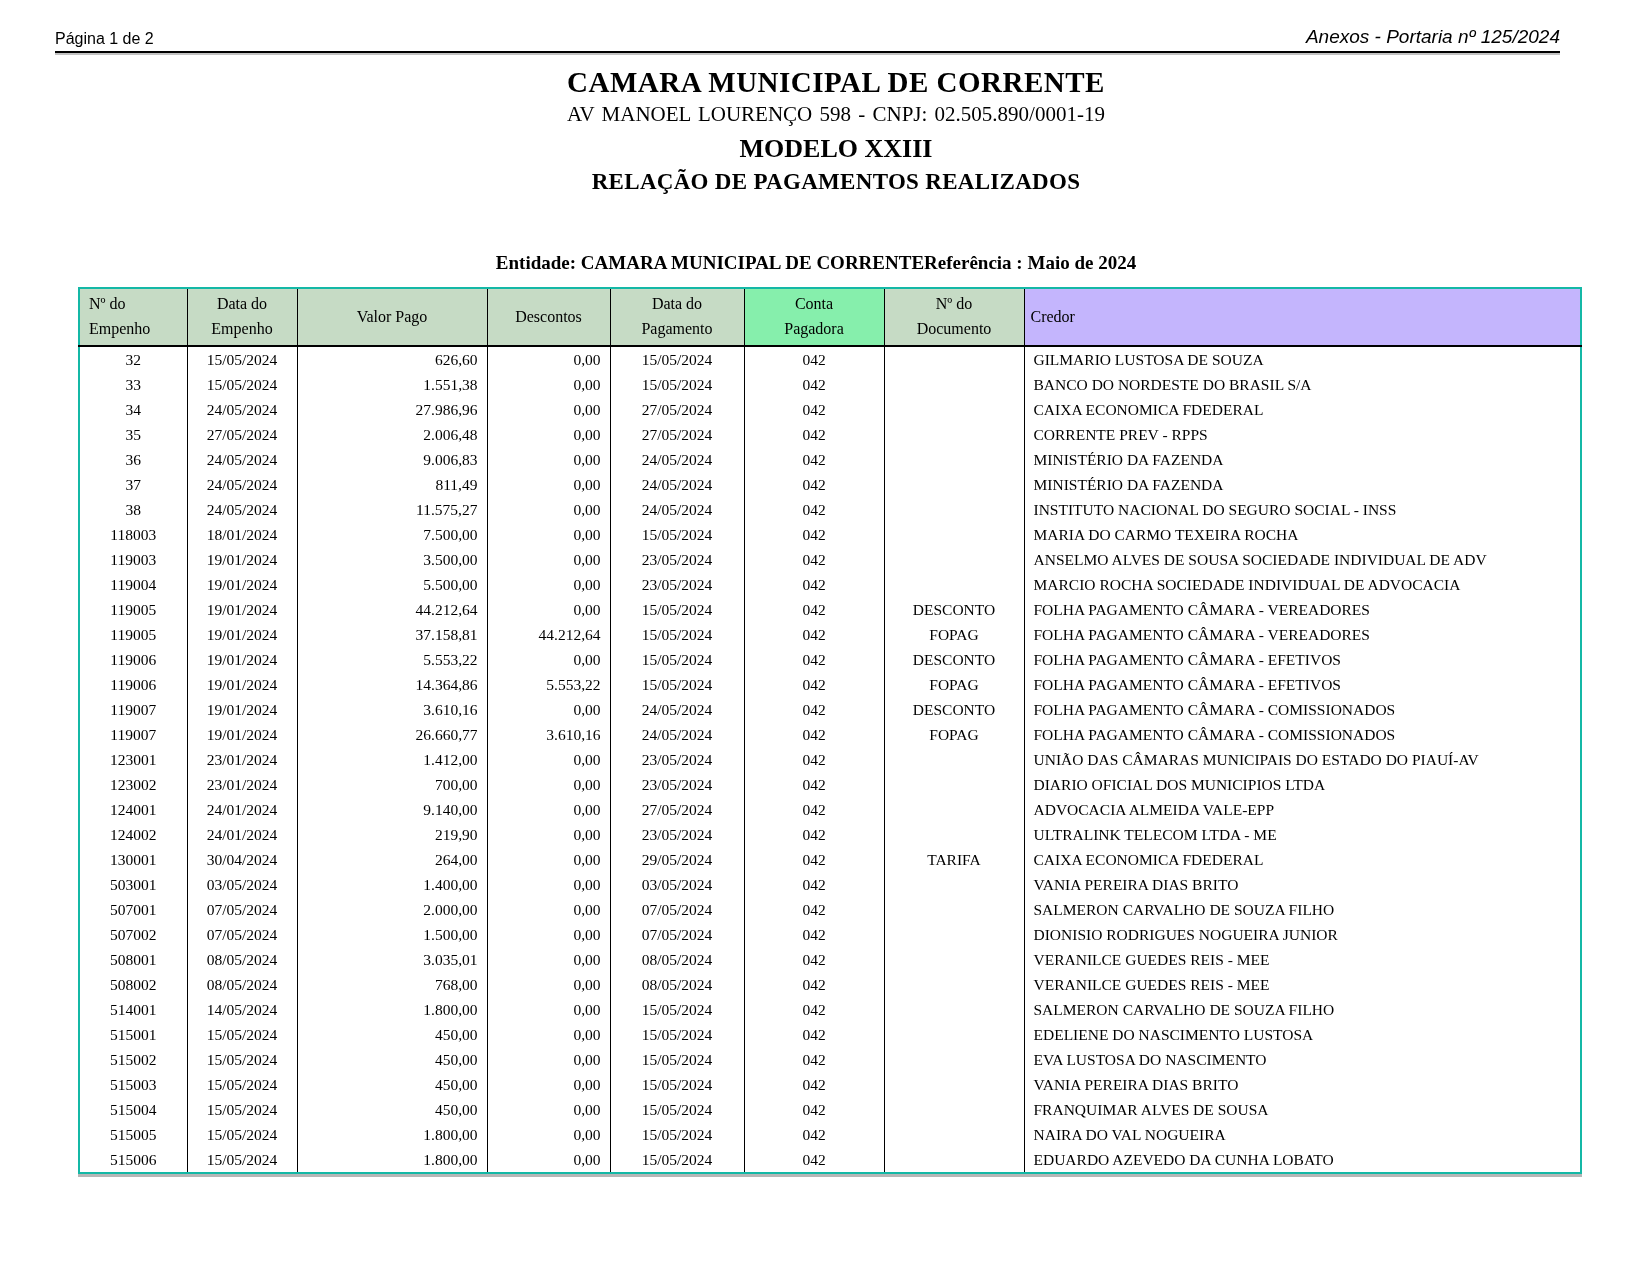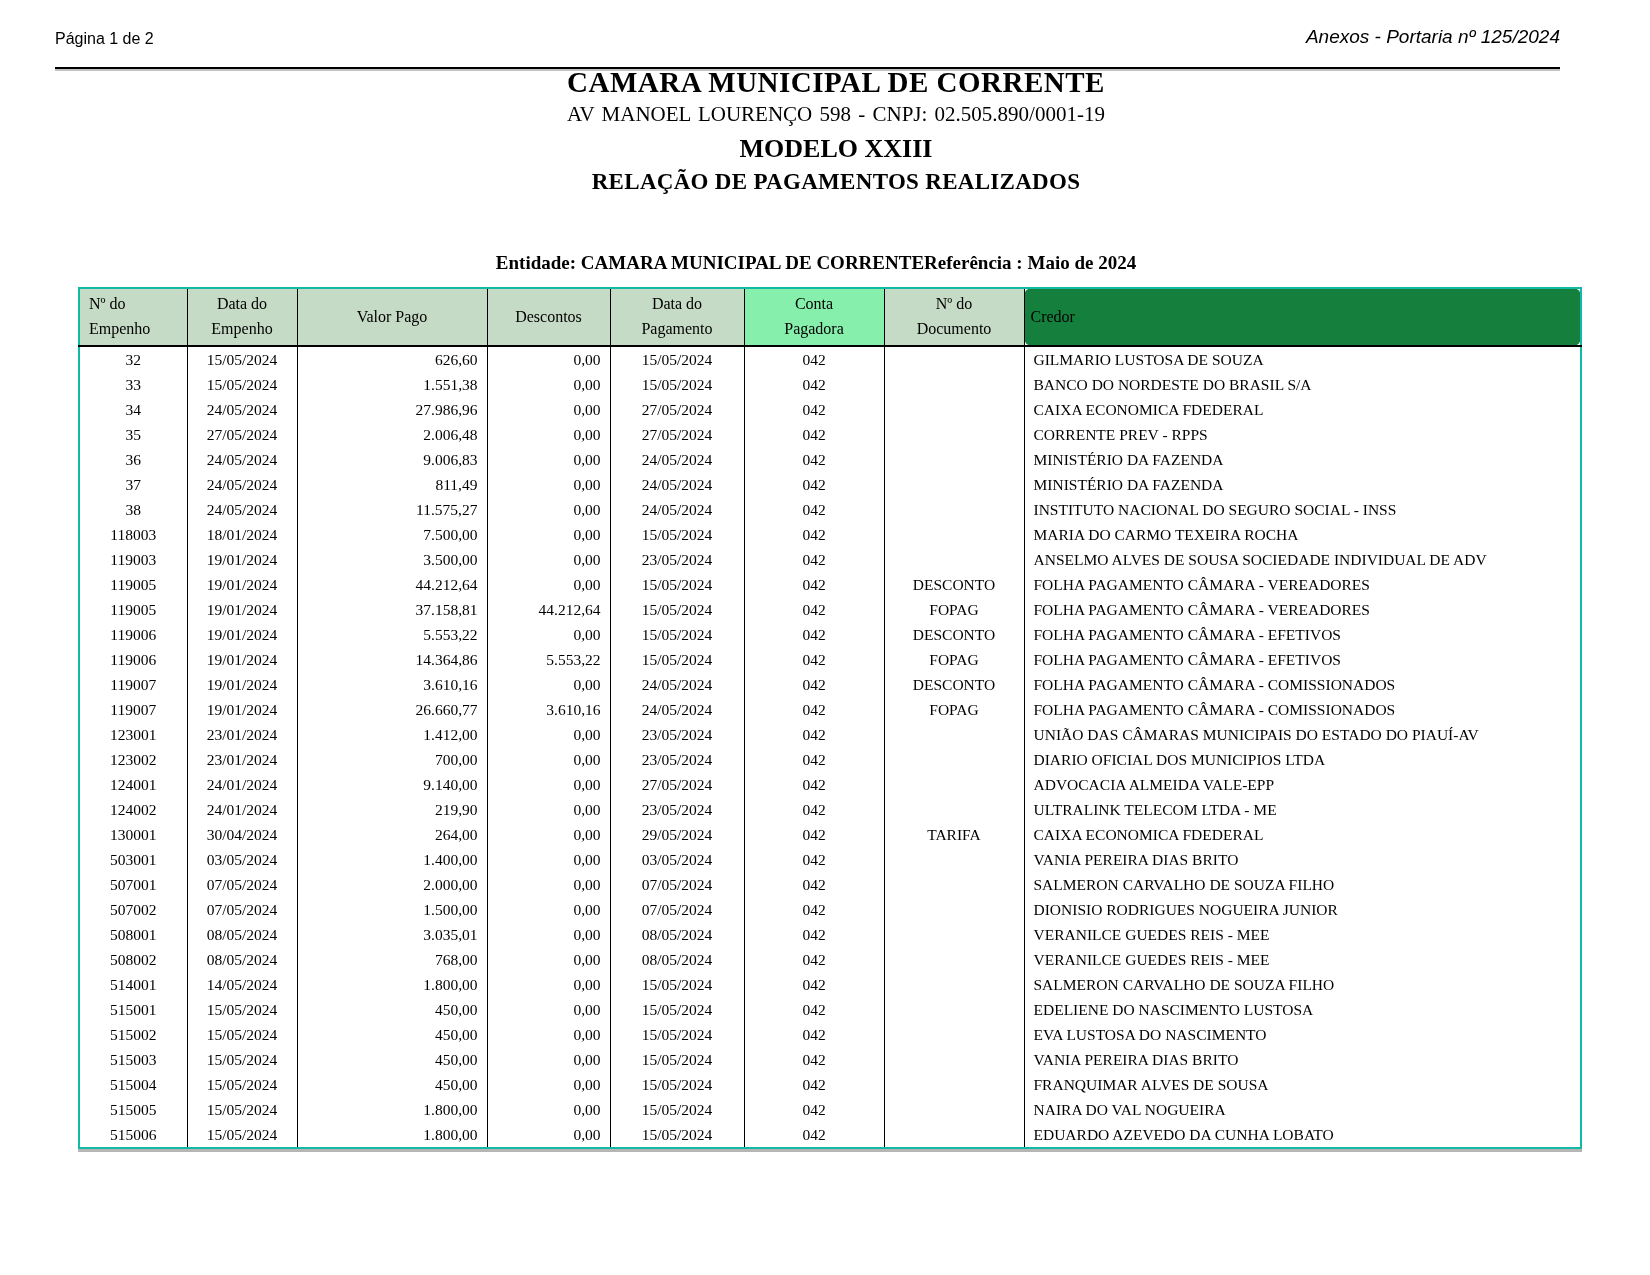--- a/index.html
+++ b/index.html
@@ -5,21 +5,21 @@
   html,body { margin:0; padding:0; background:#ffffff; }
   .page {
     position:relative; width:1650px; height:1275px; background:#fff;
     font-family:"Liberation Serif", serif; color:#000; overflow:hidden;
   }
 
   
   .topbar {
     position:absolute; left:55px; top:26px; width:1505px;
     display:flex; justify-content:space-between; align-items:flex-end;
-    border-bottom:2px solid #000; padding-bottom:19px;
+    border-bottom:2px solid #000; padding-bottom:3px;
     box-shadow:0 2px 0 rgba(120,120,120,.45);
     font-family:"Liberation Sans", sans-serif;
   }
   .pagenum { font-size:16px; }
   .annex   { font-size:19px; font-weight:normal; font-style:italic; }
 
   
   .letterhead { position:absolute; top:66px; left:11px; width:1650px; text-align:center; }
   .org    { font-size:29px; font-weight:bold; line-height:1.15; letter-spacing:.5px; }
   .addr   { font-size:21px; margin-top:3px; word-spacing:2px; }
@@ -102,21 +102,21 @@
         <th class="c1" style="background: rgb(198, 219, 197);">Data do
 Empenho</th>
         <th class="c2" style="background: rgb(198, 219, 197);">Valor Pago</th>
         <th class="c3" style="background: rgb(198, 219, 197);">Descontos</th>
         <th class="c4" style="background: rgb(198, 219, 197);">Data do
 Pagamento</th>
         <th class="c5" style="background: #86efac;">Conta
 Pagadora</th>
         <th class="c6" style="background: rgb(198, 219, 197);">Nº do
 Documento</th>
-        <th class="c7" style="background: #15803d; border-radius: 8px;">Credor</th>
+        <th class="c7" style="background: #c4b5fd;">Credor</th>
       </tr>
     </thead>
     <tbody id="tbody">
         <tr>
           <td class="c0">32</td>
           <td class="c1">15/05/2024</td>
           <td class="c2">626,60</td>
           <td class="c3">0,00</td>
           <td class="c4">15/05/2024</td>
           <td class="c5">042</td>
@@ -197,20 +197,30 @@
           <td class="c0">119003</td>
           <td class="c1">19/01/2024</td>
           <td class="c2">3.500,00</td>
           <td class="c3">0,00</td>
           <td class="c4">23/05/2024</td>
           <td class="c5">042</td>
           <td class="c6"></td>
           <td class="c7">ANSELMO ALVES DE SOUSA SOCIEDADE INDIVIDUAL DE ADV</td>
         </tr>
         <tr>
+          <td class="c0">119004</td>
+          <td class="c1">19/01/2024</td>
+          <td class="c2">5.500,00</td>
+          <td class="c3">0,00</td>
+          <td class="c4">23/05/2024</td>
+          <td class="c5">042</td>
+          <td class="c6"></td>
+          <td class="c7">MARCIO ROCHA SOCIEDADE INDIVIDUAL DE ADVOCACIA</td>
+        </tr>
+        <tr>
           <td class="c0">119005</td>
           <td class="c1">19/01/2024</td>
           <td class="c2">44.212,64</td>
           <td class="c3">0,00</td>
           <td class="c4">15/05/2024</td>
           <td class="c5">042</td>
           <td class="c6">DESCONTO</td>
           <td class="c7">FOLHA PAGAMENTO CÂMARA - VEREADORES</td>
         </tr>
         <tr>

